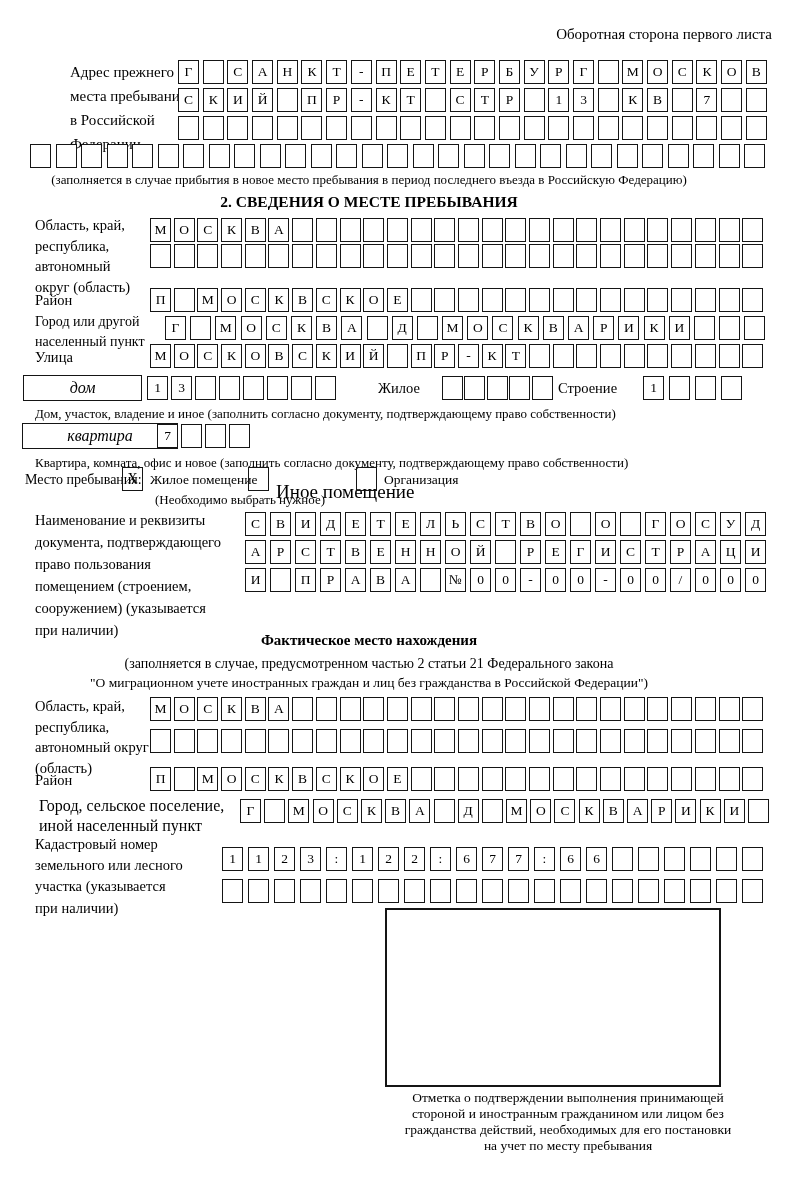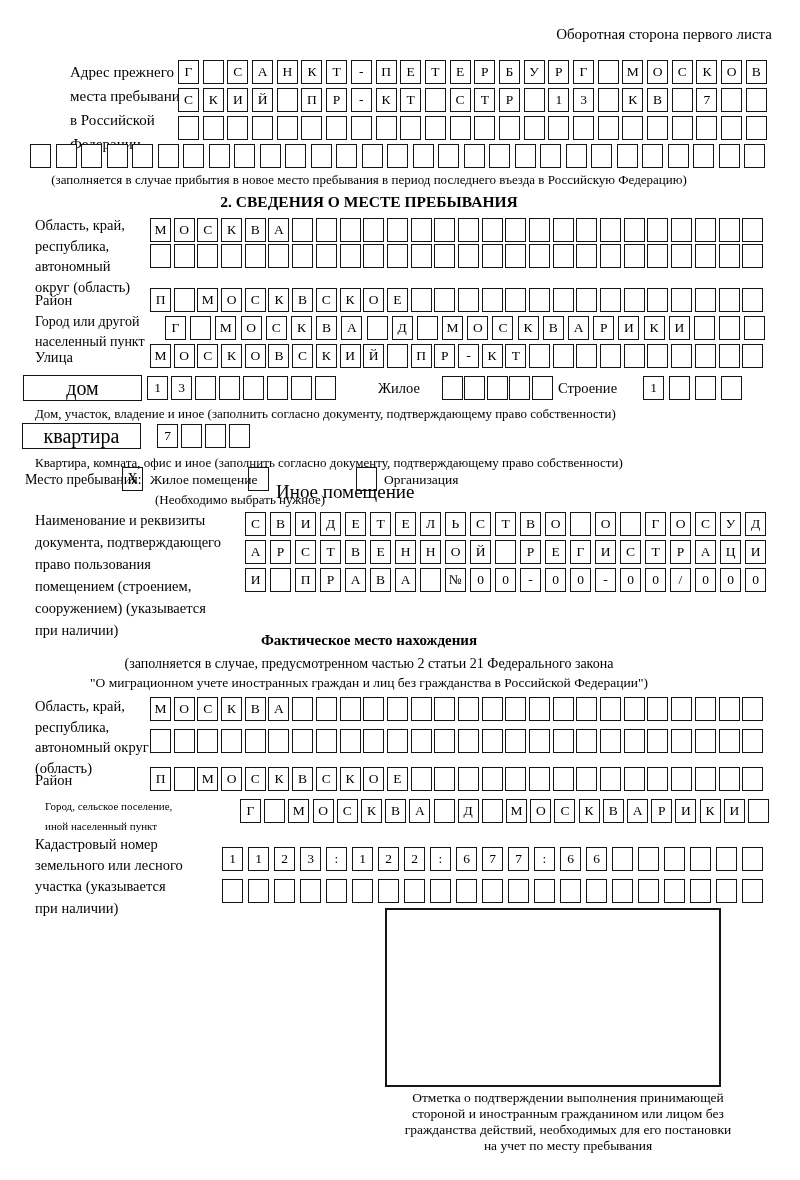--- a/index.html
+++ b/index.html
@@ -13,21 +13,21 @@
   .heading{position:absolute;font-weight:bold;font-size:15.5px;}
   .sub{font-weight:bold;font-size:15px;}
   .cellrow{position:absolute;display:flex;}
   .cell{flex:none;box-sizing:border-box;width:21px;height:24px;
         border:1.5px solid #151515;background:#fff;
         display:flex;align-items:center;justify-content:center;
         font-size:13.5px;line-height:1;}
   .g37{gap:3.7px}.g45{gap:4.5px}.g27{gap:2.7px}.g42{gap:4.2px}
   .g40{gap:4px}.g32{gap:3.2px}.g50{gap:5px}.g30{gap:3px}.g14{gap:1.4px}
   .labelbox{position:absolute;box-sizing:border-box;border:1.6px solid #151515;
-        display:flex;align-items:center;justify-content:center;font-size:20px;}
+        display:flex;align-items:center;justify-content:center;font-size:16px;font-style:italic;}
   .checkbox{position:absolute;box-sizing:border-box;width:21px;height:24px;
         border:1.5px solid #151515;display:flex;align-items:center;
         justify-content:center;font-size:14px;}
   .stamp-box{position:absolute;border:2px solid #151515;background:#fff;}
 </style>
 </head>
 <body>
 
 <div class="t right" style="top:24px;right:28px;font-size:15px">Оборотная сторона первого листа</div>
 
@@ -319,28 +319,28 @@
   </div>
 <div class="t" style="left:558px;top:378px">Строение</div>
 <div class="cellrow g50" style="left:643px;top:376px">
     <span class="cell">1</span>
     <span class="cell"></span>
     <span class="cell"></span>
     <span class="cell"></span>
   </div>
 <div class="note" style="left:35px;top:406px">Дом, участок, владение и иное (заполнить согласно документу, подтверждающему право собственности)</div>
 
-<div class="labelbox" style="left:22px;top:423px;width:119px;height:26px">квартира</div>
+<div class="labelbox" style="left:22px;top:423px;width:156px;height:26px">квартира</div>
 <div class="cellrow g30" style="left:157px;top:424px">
     <span class="cell">7</span>
     <span class="cell"></span>
     <span class="cell"></span>
     <span class="cell"></span>
   </div>
-<div class="note" style="left:35px;top:455px">Квартира, комната, офис и иное (заполнить согласно документу, подтверждающему право собственности)</div>
+<div class="note" style="left:35px;top:455px">Квартира, комната, офис и новое (заполнить согласно документу, подтверждающему право собственности)</div>
 
 <div class="t" style="left:25px;top:470px;font-size:14px">Место пребывания:</div>
 <div class="checkbox" style="left:122px;top:467px">X</div>
 <div class="t" style="left:150px;top:470px;font-size:13.5px">Жилое помещение</div>
 <div class="checkbox" style="left:248px;top:467px"></div>
 <div class="t" style="left:276px;top:482px;font-size:19px">Иное помещение</div>
 <div class="checkbox" style="left:356px;top:467px"></div>
 <div class="t" style="left:384px;top:470px;font-size:13.5px">Организация</div>
 <div class="note" style="left:155px;top:492px">(Необходимо выбрать нужное)</div>
 
@@ -508,21 +508,21 @@
     <span class="cell"></span>
     <span class="cell"></span>
     <span class="cell"></span>
     <span class="cell"></span>
     <span class="cell"></span>
     <span class="cell"></span>
     <span class="cell"></span>
     <span class="cell"></span>
   </div>
 
-<div class="t pre" style="left:45px;top:796px;line-height:20px;font-size:11px">Город, сельское поселение,
+<div class="t pre" style="left:39px;top:796px;line-height:20px;font-size:16px">Город, сельское поселение,
 иной населенный пункт</div>
 <div class="cellrow g32" style="left:240px;top:799px">
     <span class="cell">Г</span>
     <span class="cell"></span>
     <span class="cell">М</span>
     <span class="cell">О</span>
     <span class="cell">С</span>
     <span class="cell">К</span>
     <span class="cell">В</span>
     <span class="cell">А</span>

